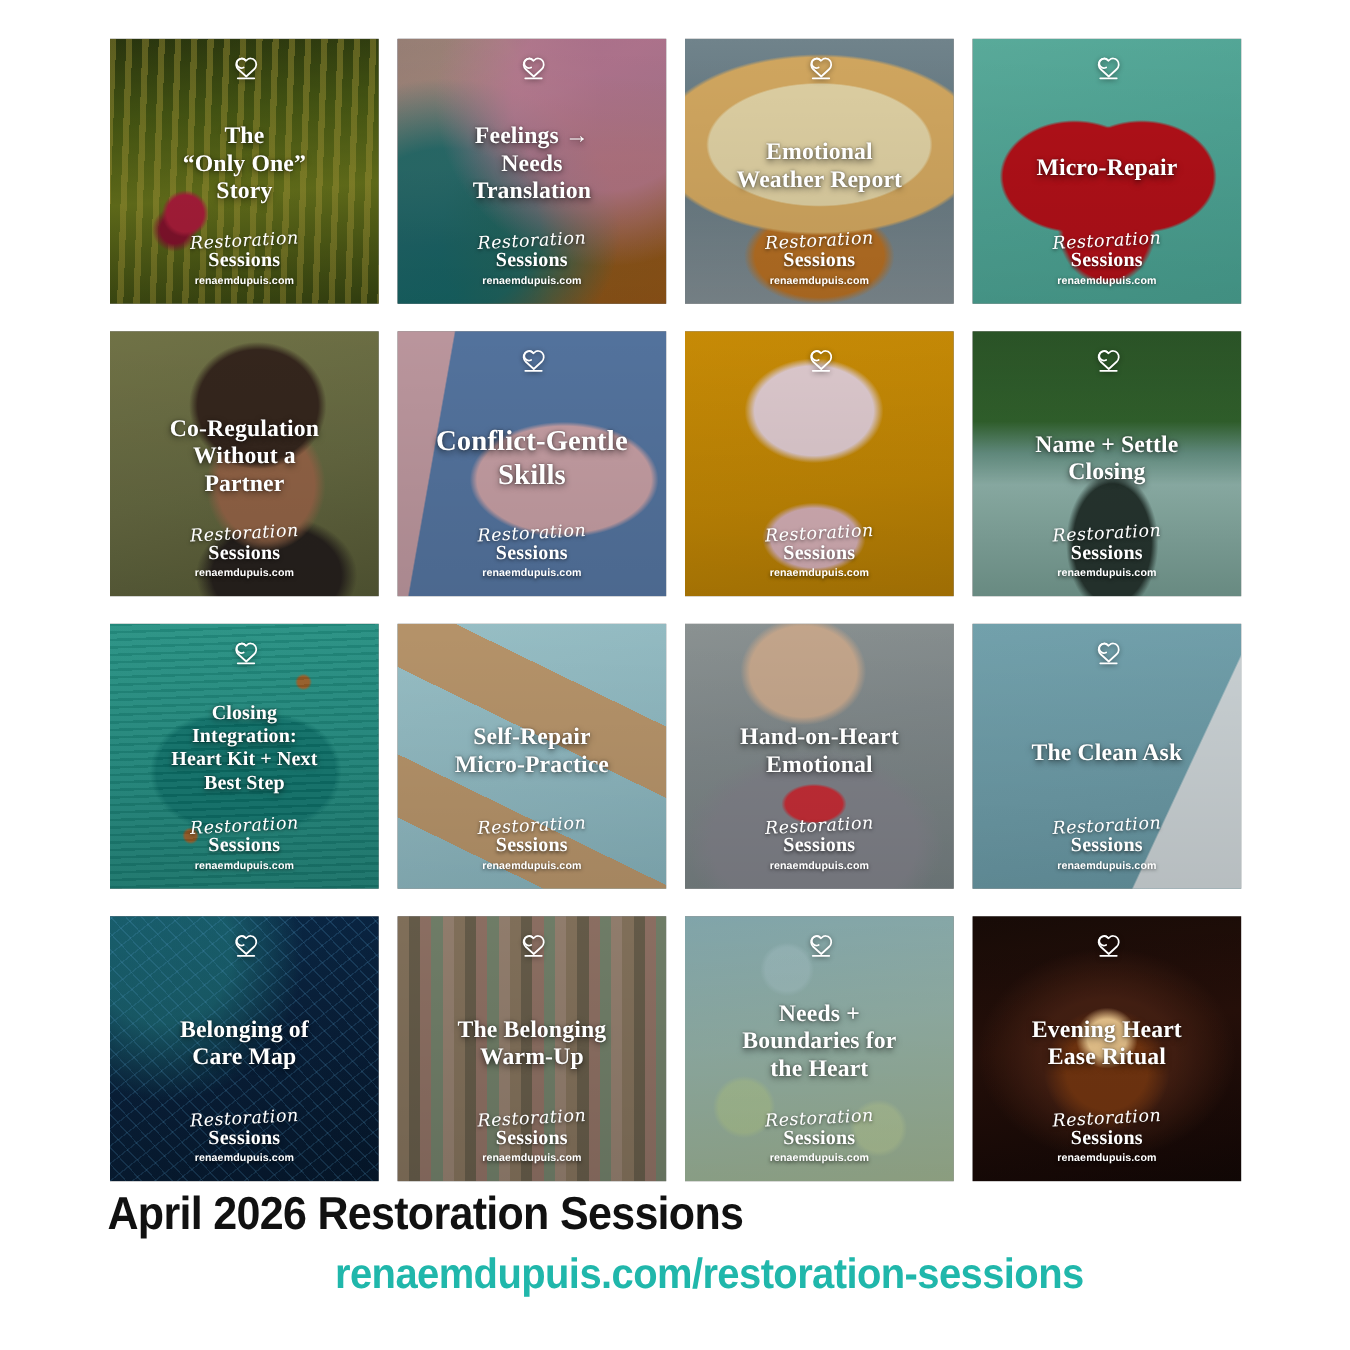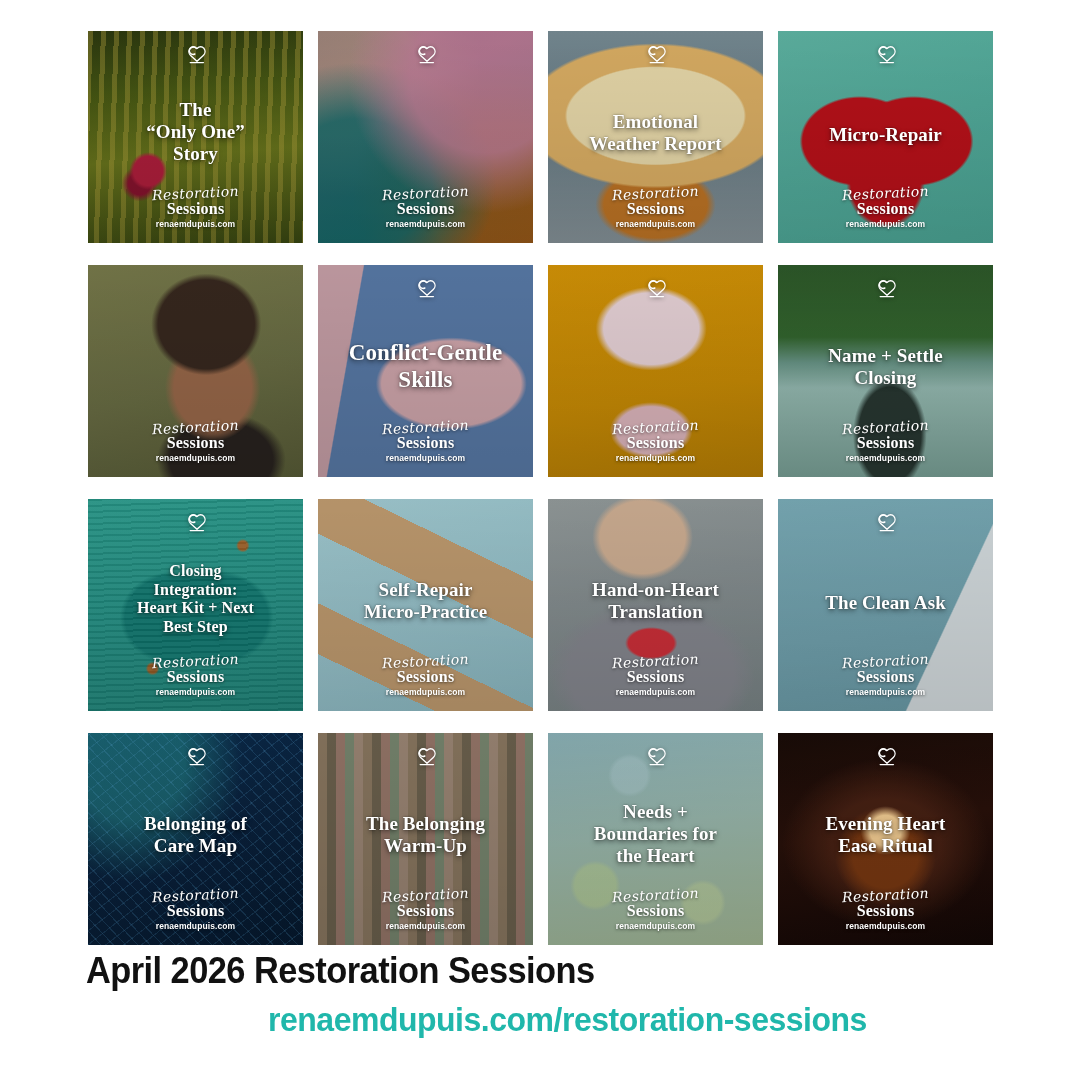--- a/index.html
+++ b/index.html
@@ -205,20 +205,23 @@
       <div class="tile">
     <div class="bg bg-gradientwave"></div>
     <div class="dark-veil"></div>
     <div class="logo">
       <svg width="24" height="22" viewBox="0 0 24 22" fill="none" stroke="#ffffff" stroke-width="1.4" stroke-linecap="round" stroke-linejoin="round">
         <path d="M13.3 3.2c1.9-1.9 4.9-1.9 6.6 0.2 1.7 2.1 1.4 5.2-0.6 7L13 16.2 6.6 10.4C4.6 8.6 4.3 5.5 6 3.4c1.7-2.1 4.7-2.1 6.6-0.2"></path>
         <path d="M12.6 3.6C11.2 2 9 1.6 7.3 2.6c-2 1.2-2.5 3.8-1 5.5 1.1 1.3 3 1.7 4.6 0.9"></path>
         <line x1="6.2" y1="17.6" x2="19.4" y2="17.6"></line>
       </svg>
     </div>
+    <div class="title">Feelings →
+Needs
+Translation</div>
     <div class="brand">
       <span class="script">Restoration</span>
       <span class="word">Sessions</span>
       <span class="url">renaemdupuis.com</span>
     </div>
   </div>
       <div class="tile">
     <div class="bg bg-umbrella"></div>
     <div class="dark-veil"></div>
     <div class="logo">
@@ -250,20 +253,23 @@
     <div class="brand">
       <span class="script">Restoration</span>
       <span class="word">Sessions</span>
       <span class="url">renaemdupuis.com</span>
     </div>
   </div>
       <div class="tile">
     <div class="bg bg-portrait"></div>
     <div class="dark-veil"></div>
 
+    <div class="title">Co-Regulation
+Without a
+Partner</div>
     <div class="brand">
       <span class="script">Restoration</span>
       <span class="word">Sessions</span>
       <span class="url">renaemdupuis.com</span>
     </div>
   </div>
       <div class="tile">
     <div class="bg bg-puzzle"></div>
     <div class="dark-veil"></div>
     <div class="logo">
@@ -345,21 +351,21 @@
       <span class="script">Restoration</span>
       <span class="word">Sessions</span>
       <span class="url">renaemdupuis.com</span>
     </div>
   </div>
       <div class="tile">
     <div class="bg bg-handheart"></div>
     <div class="dark-veil"></div>
 
     <div class="title">Hand-on-Heart
-Translation</div>
+Emotional</div>
     <div class="brand">
       <span class="script">Restoration</span>
       <span class="word">Sessions</span>
       <span class="url">renaemdupuis.com</span>
     </div>
   </div>
       <div class="tile">
     <div class="bg bg-checklist"></div>
     <div class="dark-veil"></div>
     <div class="logo">

